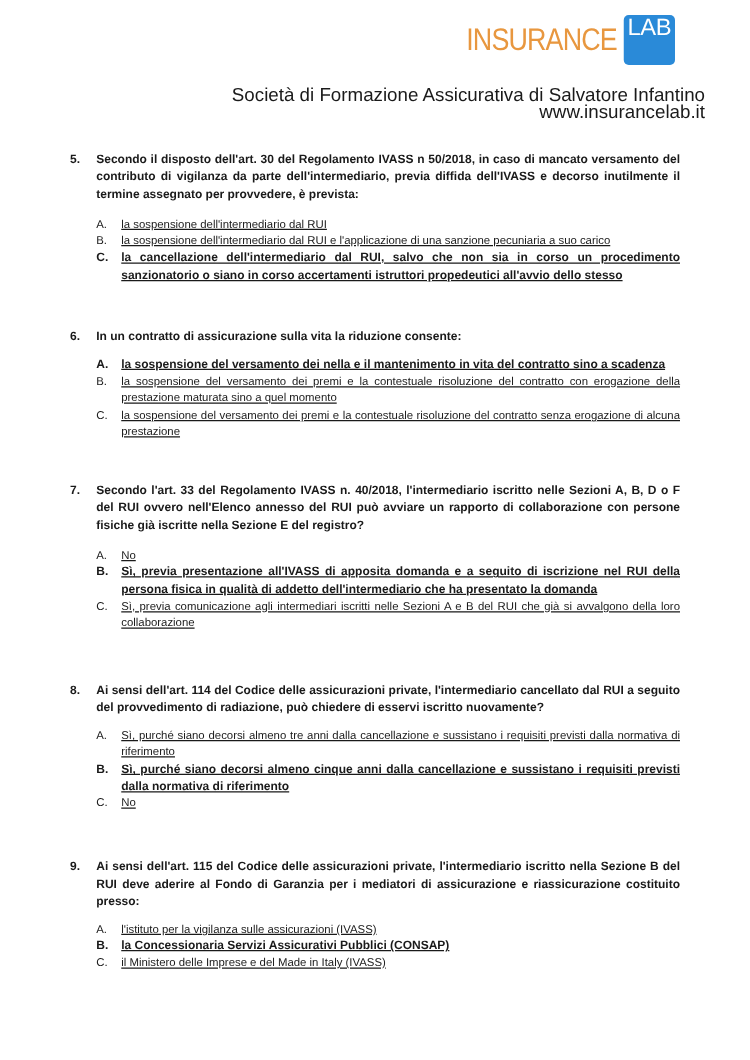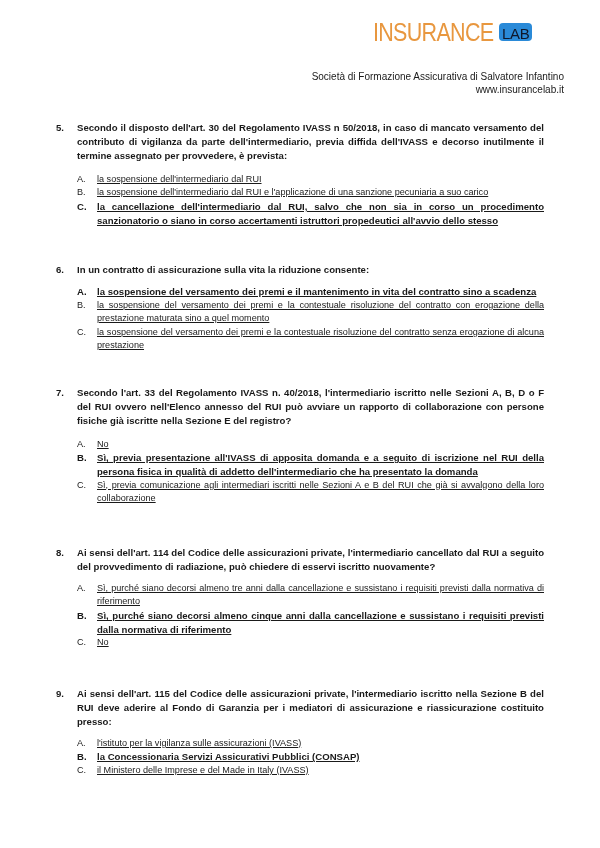--- a/index.html
+++ b/index.html
@@ -14,28 +14,28 @@
     height: 24px;
   }
   .logo-main {
     font-family: "Liberation Sans", sans-serif;
     font-size: 25px; letter-spacing: -0.8px; color: #e8973f;
     font-weight: normal; line-height: 24px;
     transform: scaleX(0.86); transform-origin: left center;
     display: inline-block; width: 126px; white-space: nowrap;
   }
   .logo-lab {
-    display: inline-block; background: #2a8ad8; color: #0f172a;
-    font-size: 15px; line-height: 22px; height: 18px;
+    display: inline-block; background: #2a8ad8; color: #ffffff;
+    font-size: 19px; line-height: 22px; height: 40px;
     padding: 0 3px; border-radius: 4px; margin-left: 0px;
     letter-spacing: -0.3px;
   }
   .header-lines {
     position: absolute; right: 36px; top: 70px;
-    text-align: right; font-size: 10px; line-height: 13.2px; color: #1a1a1a;
+    text-align: right; font-size: 15px; line-height: 13.2px; color: #1a1a1a;
   }
   .q {
     position: absolute; left: 56px; width: 488px;
     font-size: 9.6px; line-height: 13.9px;
   }
   .q-stem { font-weight: bold; display: flex; }
   .q-num { width: 21px; flex: 0 0 21px; }
   .q-text { flex: 1; text-align: justify; }
   .opts { margin-top: 8px; margin-left: 21px; }
   .opt { display: flex; font-size: 9.1px; line-height: 13.6px; }
@@ -78,21 +78,21 @@
 </div>
 
 <div class="q" style="top:263px;">
   <div class="q-stem">
     <span class="q-num">6.</span>
     <span class="q-text">In un contratto di assicurazione sulla vita la riduzione consente:</span>
   </div>
   <div class="opts">
     <div class="opt correct">
       <span class="opt-letter">A.</span>
-      <span class="opt-text">la sospensione del versamento dei premi e il mantenimento in vita del contratto sino a scadenza</span>
+      <span class="opt-text">la sospensione del versamento dei nella e il mantenimento in vita del contratto sino a scadenza</span>
     </div>
     <div class="opt">
       <span class="opt-letter">B.</span>
       <span class="opt-text">la sospensione del versamento dei premi e la contestuale risoluzione del contratto con erogazione della prestazione maturata sino a quel momento</span>
     </div>
     <div class="opt">
       <span class="opt-letter">C.</span>
       <span class="opt-text">la sospensione del versamento dei premi e la contestuale risoluzione del contratto senza erogazione di alcuna prestazione</span>
     </div>
   </div>

